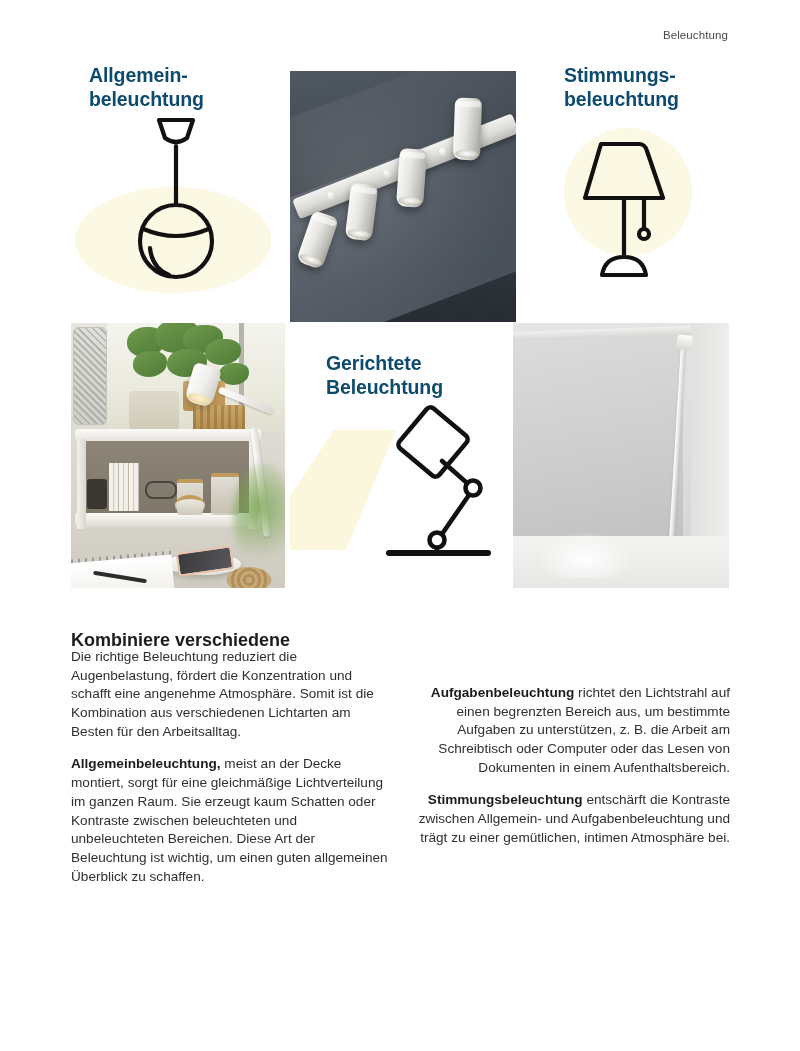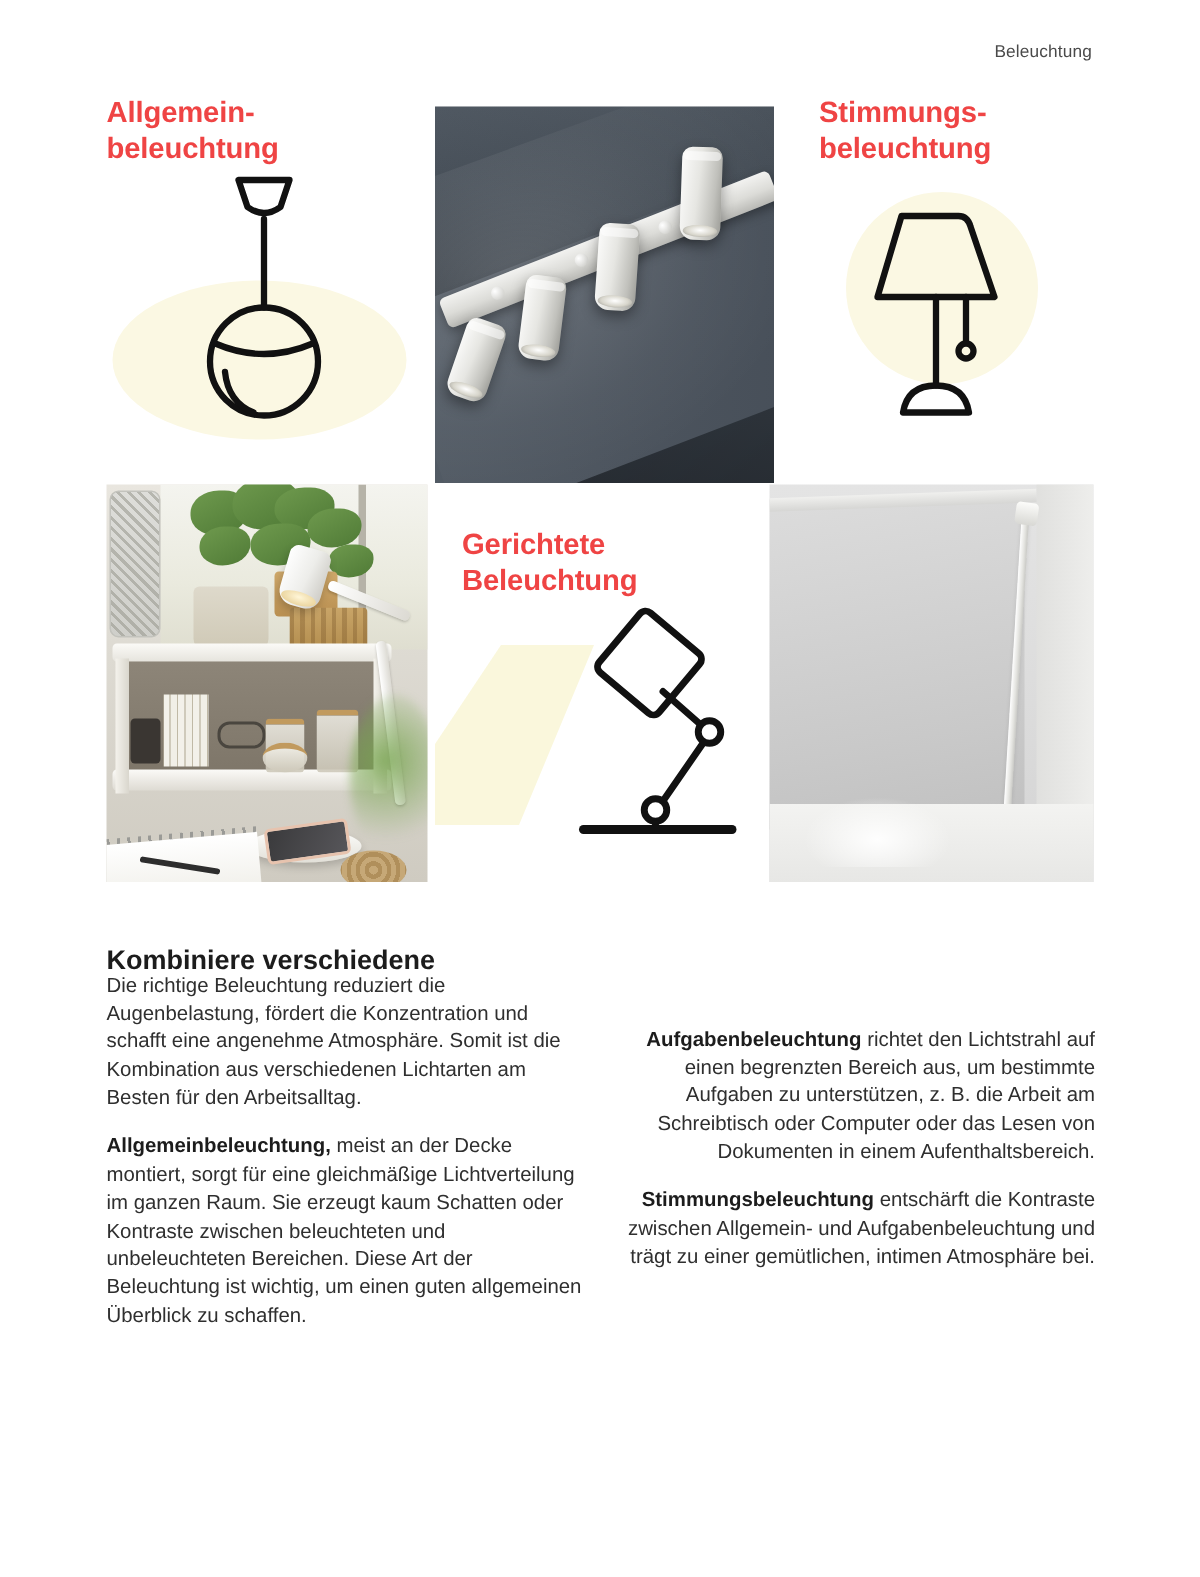--- a/index.html
+++ b/index.html
@@ -40,22 +40,23 @@
     font-size: 10px;
     color: #55565a;
   }
 
   
   .cell-heading {
     position: absolute;
     font-size: 19.5px;
     font-weight: bold;
     line-height: 1.22;
-    color: #ef4444;
+    color: #0c4a6e;
     letter-spacing: -0.1px;
+    margin-left: 18px;
   }
   .cell-heading .l2 { display: block; }
 
   #heading-allgemein { left: 71px; top: 64px; }
   #heading-stimmungs { left: 546px; top: 64px; }
   #heading-gerichtete { left: 308px; top: 352px; }
 
   
   .photo {
     position: absolute;

